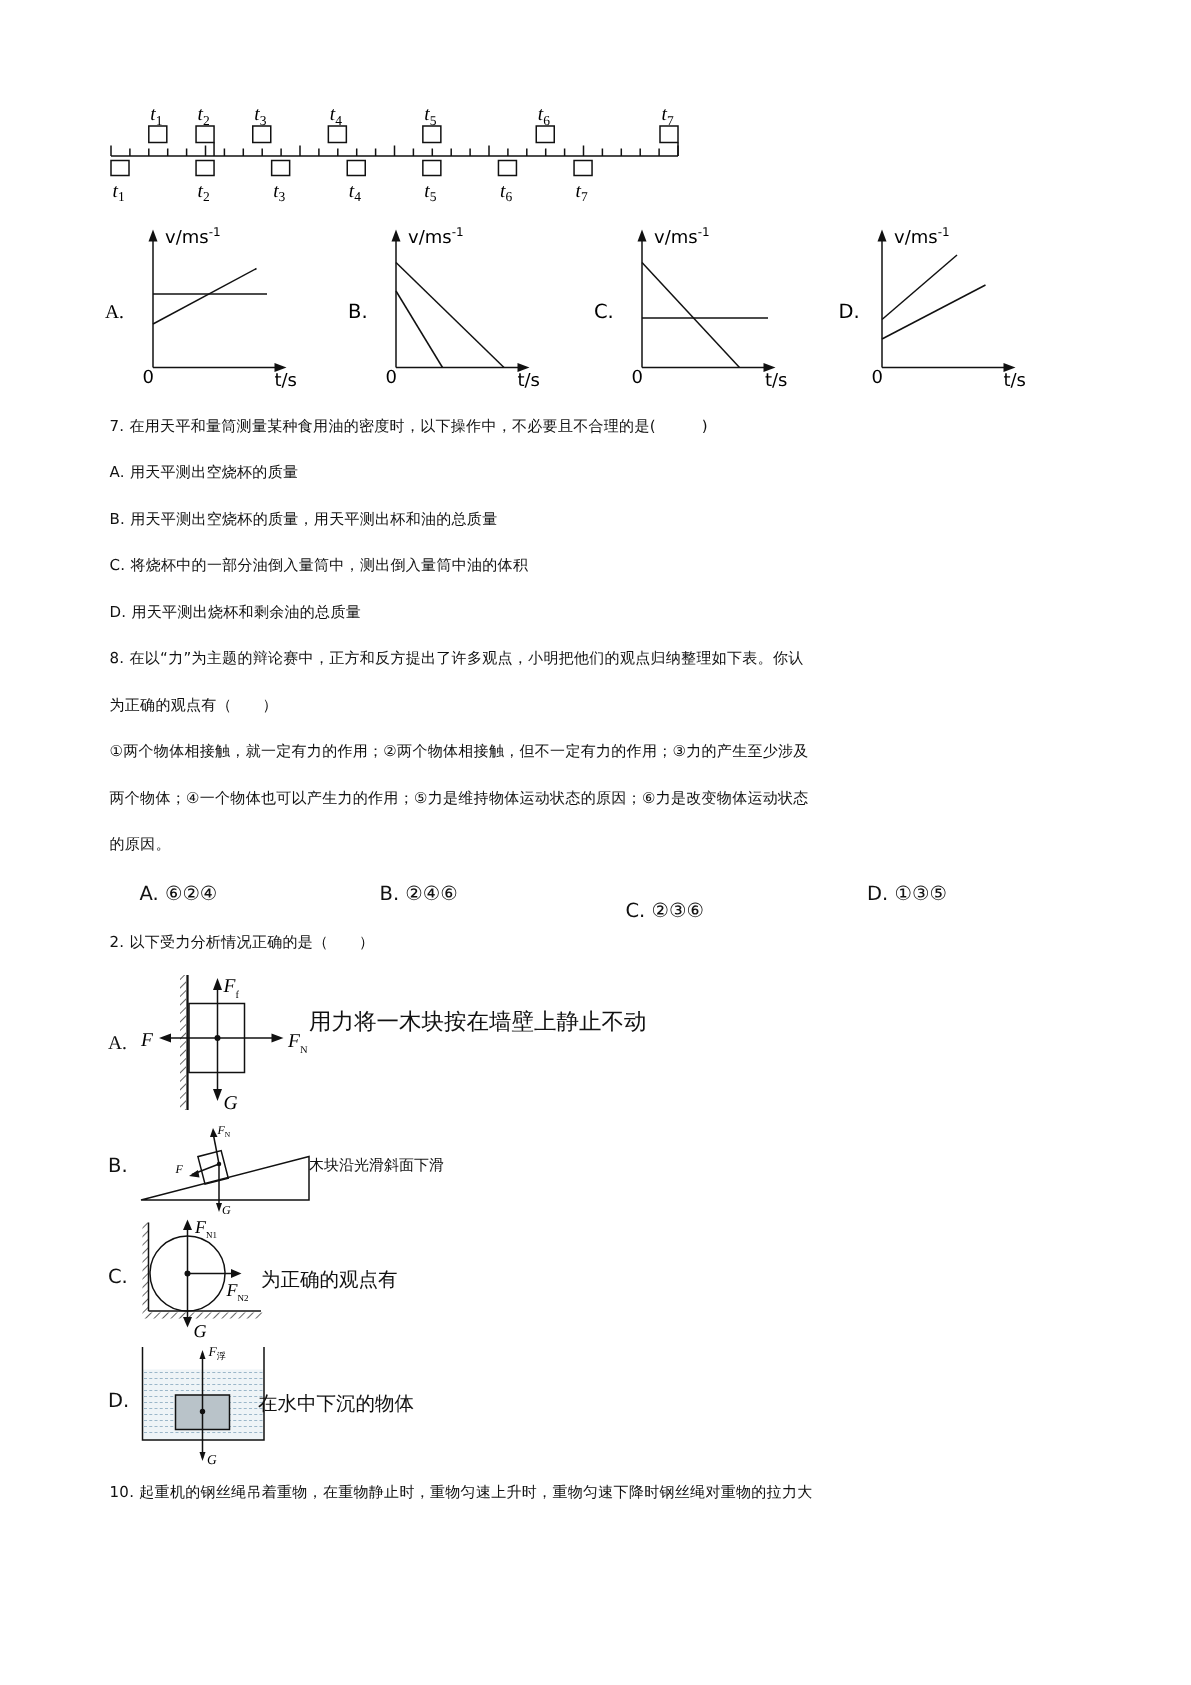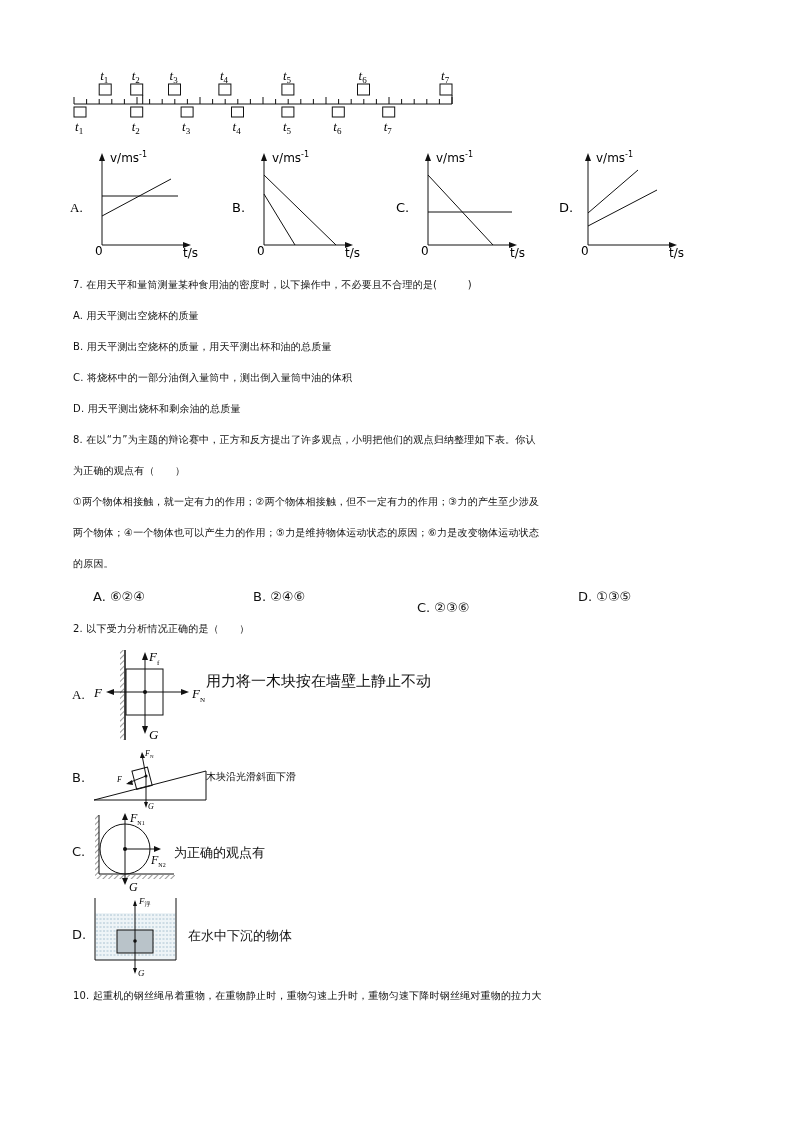--- a/index.html
+++ b/index.html
@@ -251,16 +251,16 @@
     <polyline points="3,5 3,67 84,67 84,5" fill="none" stroke="#111"></polyline>
     <rect x="25" y="37" width="36" height="23" fill="#b9c3c9" stroke="#111"></rect>
     <circle cx="43" cy="48" r="1.8" fill="#111"></circle>
     <line x1="43" y1="48" x2="43" y2="9" stroke="#111"></line>
     <polygon points="41,13 43,7 45,13" fill="#111"></polygon>
     <line x1="43" y1="48" x2="43" y2="79" stroke="#111"></line>
     <polygon points="41,75 43,81 45,75" fill="#111"></polygon>
     <text x="47" y="11" font-size="9" class="it">F<tspan font-size="6" dy="2" font-style="normal">浮</tspan></text>
     <text x="46" y="83" font-size="9" class="it">G</text>
   </svg>
-  <span class="abs" style="left:128px;top:34px;font-size:13px;white-space:nowrap">在水中下沉的物体</span>
+  <span class="abs" style="left:112px;top:34px;font-size:13px;white-space:nowrap">在水中下沉的物体</span>
 </div>
 
 <div class="line" style="top:988px">10. 起重机的钢丝绳吊着重物，在重物静止时，重物匀速上升时，重物匀速下降时钢丝绳对重物的拉力大</div>
 
 </body></html>

